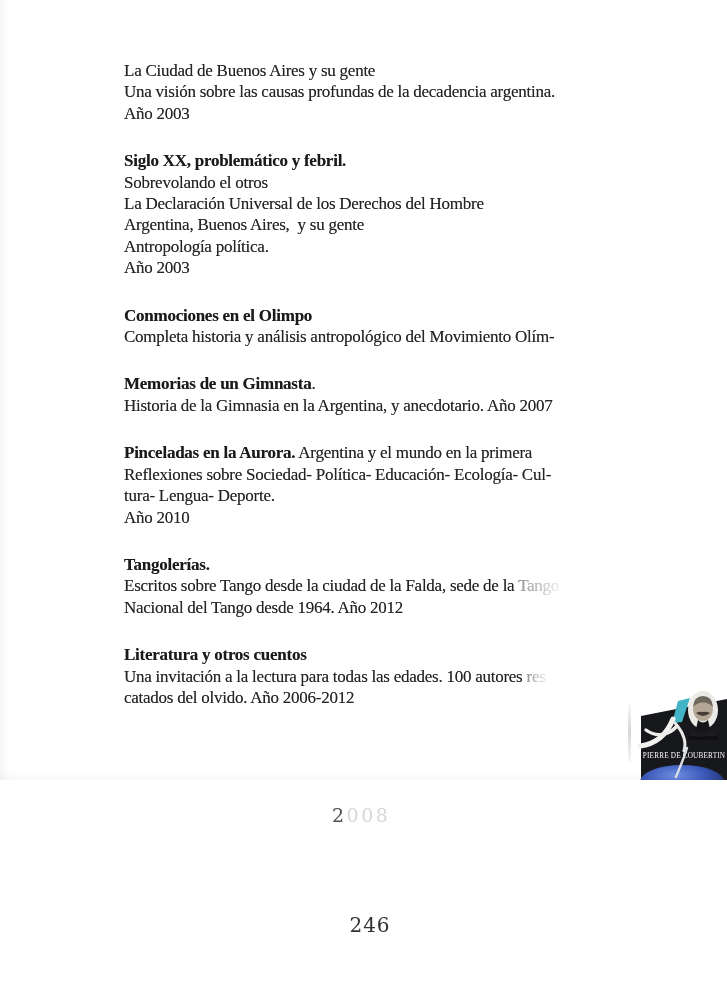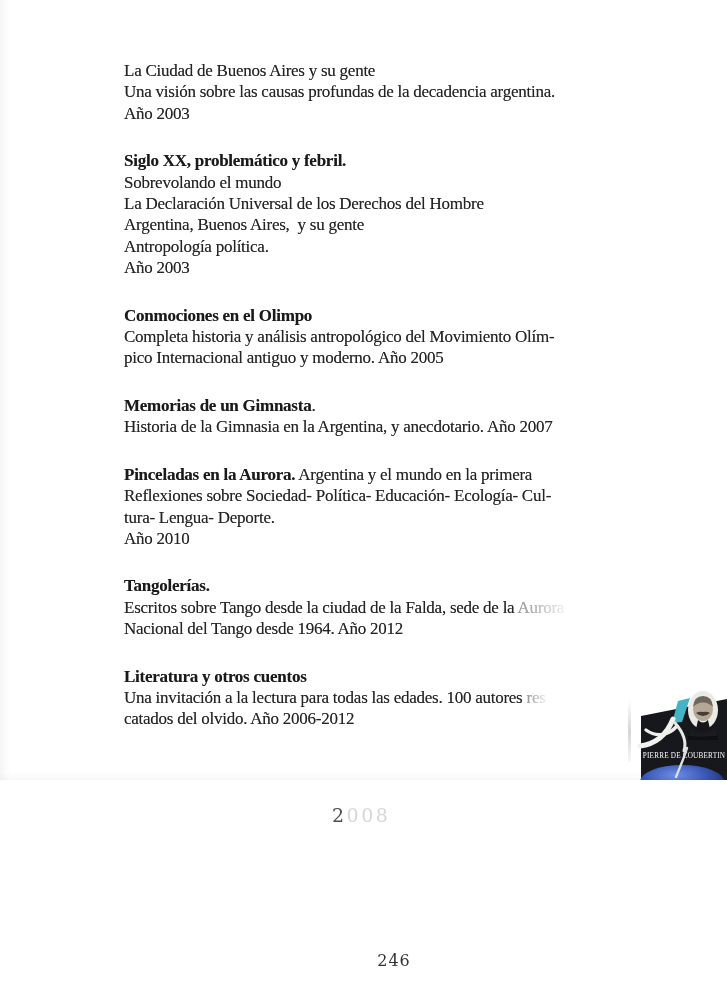--- a/index.html
+++ b/index.html
@@ -53,27 +53,26 @@
     font-size:19px;
     letter-spacing:2.5px;
     filter:blur(0.6px);
     user-select:none;
   }
   .ghost .gd { color:#4e4e54; }
   .ghost .gl { color:#d7d7db; }
 
   .page-number {
     position:absolute;
-    left:370px; top:951px;
+    left:370px; top:913px;
     transform:translateX(-50%);
     font-family:"DejaVu Serif", serif;
-    font-size:16px;
+    font-size:20px;
     color:#333333;
     letter-spacing:1px;
-    margin-left:24px;
   }
 
   .scan-streak {
     position:absolute;
     right:96px; bottom:18px;
     width:3px; height:62px;
     background:linear-gradient(to bottom, rgba(90,90,95,0), rgba(90,90,95,0.25), rgba(90,90,95,0.05));
     pointer-events:none;
   }
 
@@ -90,44 +89,43 @@
 <div class="page">
 
   <main class="content">
       <div class="section">
         <div class="line"><span>La Ciudad de Buenos Aires y su gente</span></div>
         <div class="line"><span>Una visión sobre las causas profundas de la decadencia argentina.</span></div>
         <div class="line"><span>Año 2003</span></div>
       </div>
       <div class="section">
         <div class="line"><span class="b">Siglo XX, problemático y febril.</span></div>
-        <div class="line"><span>Sobrevolando el mundo</span></div>
+        <div class="line"><span>Sobrevolando el otros</span></div>
         <div class="line"><span>La Declaración Universal de los Derechos del Hombre</span></div>
         <div class="line"><span>Argentina, Buenos Aires,  y su gente</span></div>
         <div class="line"><span>Antropología política.</span></div>
         <div class="line"><span>Año 2003</span></div>
       </div>
       <div class="section">
         <div class="line"><span class="b">Conmociones en el Olimpo</span></div>
         <div class="line"><span>Completa historia y análisis antropológico del Movimiento Olím-</span></div>
-        <div class="line"><span>pico Internacional antiguo y moderno. Año 2005</span></div>
       </div>
       <div class="section">
         <div class="line"><span class="b">Memorias de un Gimnasta</span><span>.</span></div>
         <div class="line"><span>Historia de la Gimnasia en la Argentina, y anecdotario. Año 2007</span></div>
       </div>
       <div class="section">
         <div class="line"><span class="b">Pinceladas en la Aurora.</span><span> Argentina y el mundo en la primera</span></div>
         <div class="line"><span>Reflexiones sobre Sociedad- Política- Educación- Ecología- Cul-</span></div>
         <div class="line"><span>tura- Lengua- Deporte.</span></div>
         <div class="line"><span>Año 2010</span></div>
       </div>
       <div class="section">
         <div class="line"><span class="b">Tangolerías.</span></div>
-        <div class="line"><span>Escritos sobre Tango desde la ciudad de la Falda, sede de la </span><span class="f">Aurora</span></div>
+        <div class="line"><span>Escritos sobre Tango desde la ciudad de la Falda, sede de la </span><span class="f">Tango</span></div>
         <div class="line"><span>Nacional del Tango desde 1964. Año 2012</span></div>
       </div>
       <div class="section">
         <div class="line"><span class="b">Literatura y otros cuentos</span></div>
         <div class="line"><span>Una invitación a la lectura para todas las edades. 100 autores </span><span class="f">res</span></div>
         <div class="line"><span>catados del olvido. Año 2006-2012</span></div>
       </div>
     </main>
 
   <div class="ghost"><span class="gd">2</span><span class="gl">008</span></div>

